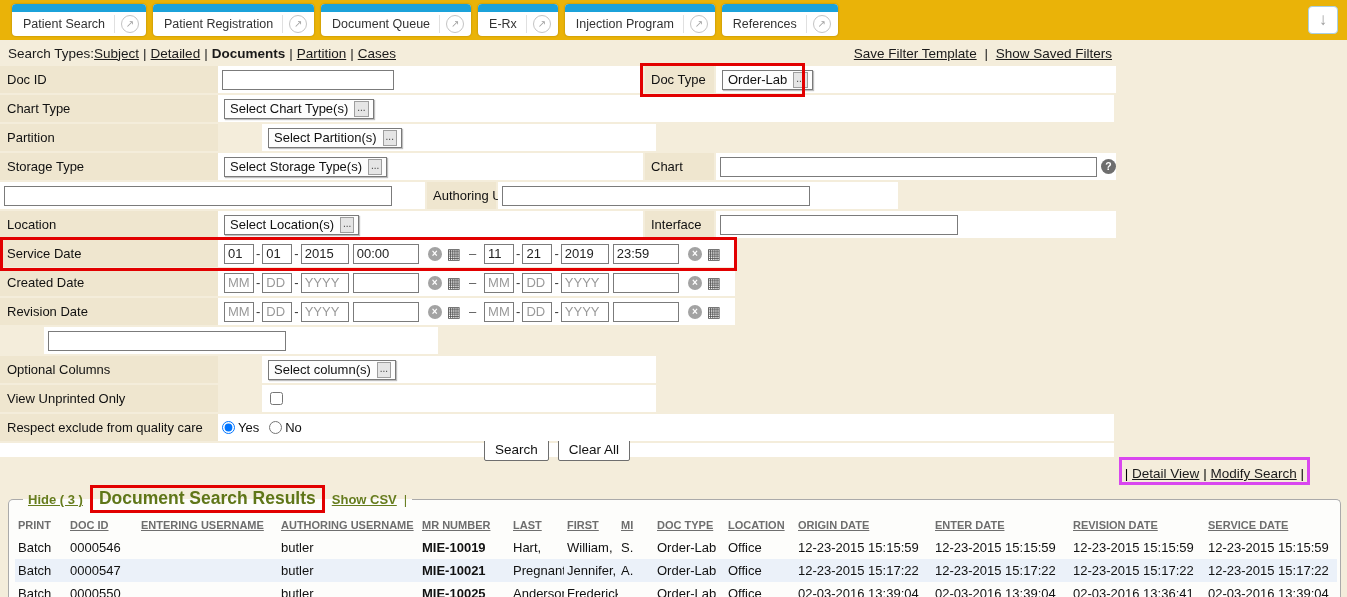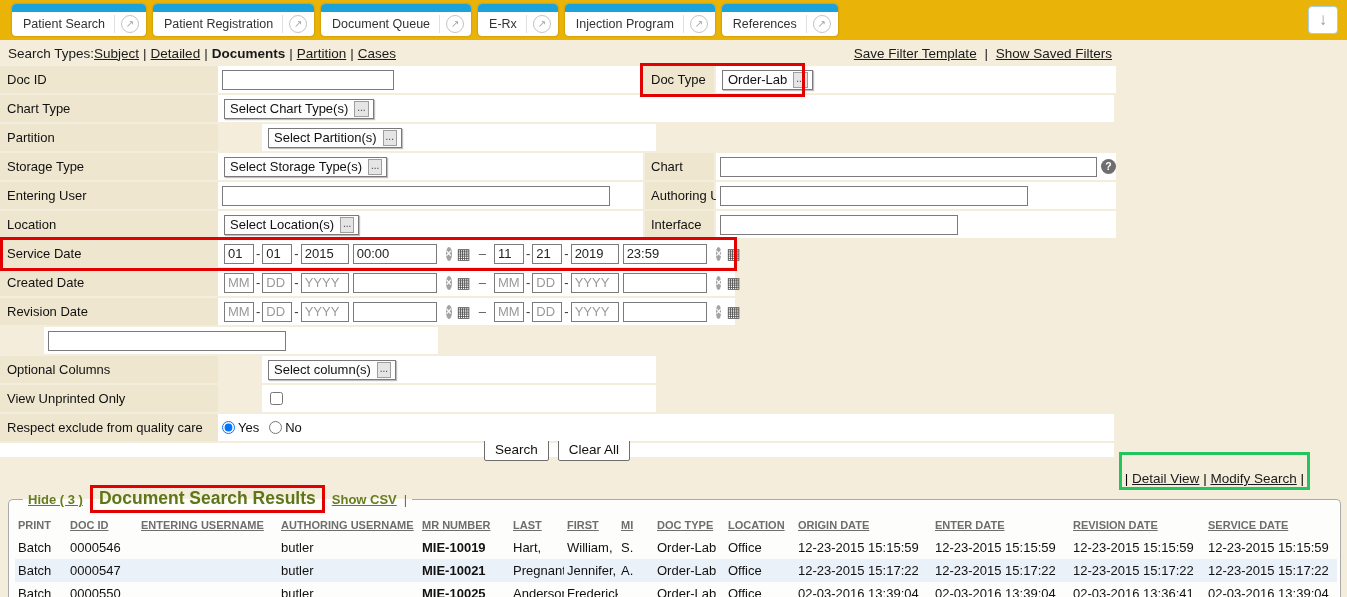--- a/index.html
+++ b/index.html
@@ -47,21 +47,21 @@
   .inp-auth { width:308px; }
   .inp-interface { width:238px; }
   .inp-subject { width:238px; }
   .resizable { background-image:repeating-linear-gradient(135deg, transparent 0 2px, #b5b5b5 2px 3px); background-size:7px 7px; background-position:right bottom; background-repeat:no-repeat; }
 
   .sel-btn { display:inline-flex; align-items:center; border:1px solid #7a7a7a; background:#fdfdfd; box-shadow:1px 1px 1px rgba(0,0,0,.25);
              height:20px; padding:0 4px 0 5px; margin-left:2px; font-size:13px; color:#111; cursor:pointer; white-space:nowrap; }
   .sel-dots { margin-left:6px; background:#e5e5e5; border:1px solid #9e9e9e; font-size:10px; line-height:11px; padding:0 2px 3px 2px; color:#444; }
 
   .d-inp { height:20px; margin:0 2px; }
-  .d-mm { width:30px; } .d-dd { width:30px; } .d-yy { width:48px; } .d-time { width:84px; margin-right:6px; }
+  .d-mm { width:30px; } .d-dd { width:30px; } .d-yy { width:48px; } .d-time { width:66px; margin-right:6px; }
   .d-dash { color:#333; }
   .range-dash { color:#555; padding:0 6px; }
   .icon-x { width:14px; height:14px; border-radius:50%; background:#a3a3a3; color:#fff; font-size:10px; font-weight:bold; line-height:13px;
             text-align:center; display:inline-block; margin:0 3px; cursor:pointer; }
   .icon-cal { color:#4d4d4d; font-size:15px; line-height:15px; margin:0 2px; cursor:pointer; }
   .icon-help { width:15px; height:15px; border-radius:50%; background:#6e6e6e; color:#fff; font-size:10.5px; font-weight:bold; line-height:15px;
                text-align:center; display:inline-block; margin-left:4px; cursor:pointer; }
 
   .red-frame { position:absolute; border:3px solid #e20000; pointer-events:none; z-index:3; }
   .frame-doctype { left:640px; top:-3px; width:165px; height:34px; }
@@ -70,21 +70,21 @@
   .check { width:13px; height:13px; margin-left:4px; }
   .radio { width:13px; height:13px; vertical-align:-2px; }
   .radio-label { margin:0 10px 0 3px; }
 
   .btn-row { display:flex; justify-content:center; align-items:center; gap:9px; height:14px; width:1114px; background:#fff; margin-bottom:2px; }
   .push-btn { font-family:"Liberation Sans",sans-serif; font-size:13.5px; color:#111; background:#fff; border:1px solid #6e6e6e; border-radius:2px;
               padding:2px 10px 3px 10px; cursor:pointer; }
 
   
   .actions-row { height:24px; display:flex; justify-content:flex-end; align-items:center; padding-right:37px; font-size:13.5px; }
-  .actions-box { border:3px solid #22c55e; padding:16px 3px 1px 3px; white-space:nowrap; background:transparent; }
+  .actions-box { border:3px solid #d946ef; padding:6px 3px 1px 3px; white-space:nowrap; background:transparent; }
 
   .results-fieldset { margin:2px 6px 0 8px; border:1px solid #aaa; border-bottom:none; border-radius:5px 5px 0 0; background:#fdfdfb; padding:0 0 0 6px; }
   .results-fieldset legend { display:flex; align-items:baseline; gap:7px; margin-left:8px; padding:0 5px; white-space:nowrap; }
   .olive-link { color:#667c1d; text-decoration:underline; font-size:13px; font-weight:bold; cursor:pointer; }
   .results-title-box { border:3px solid #e20000; padding:0 6px 1px 6px; }
   .results-title { color:#5f7618; font-size:17.5px; font-weight:bold; }
   .legend-pipe { color:#667c1d; font-size:13px; }
 
   table.results { border-collapse:collapse; table-layout:fixed; width:1322px; margin-top:2px; }
   table.results th { font-size:11px; color:#6e6e6e; text-align:left; font-weight:bold; text-decoration:underline; padding:4px 3px 5px 3px;
@@ -206,21 +206,20 @@
         </span>
       </div>
       <div class="seg seg-rlabel">Chart</div>
       <div class="seg seg-white w-right">
         <input type="text" class="inp-chart resizable" value="" style="">
         <span class="icon-help">?</span>
       </div>
     </div>
 
     <div class="form-row">
-      <div class="seg seg-label">Entering User</div>
       <div class="seg seg-white w-main">
         <input type="text" class="inp-wide resizable" value="" style="">
       </div>
       <div class="seg seg-rlabel">Authoring User</div>
       <div class="seg seg-white w-right">
         <input type="text" class="inp-auth resizable" value="" style="">
       </div>
     </div>
 
     <div class="form-row">

